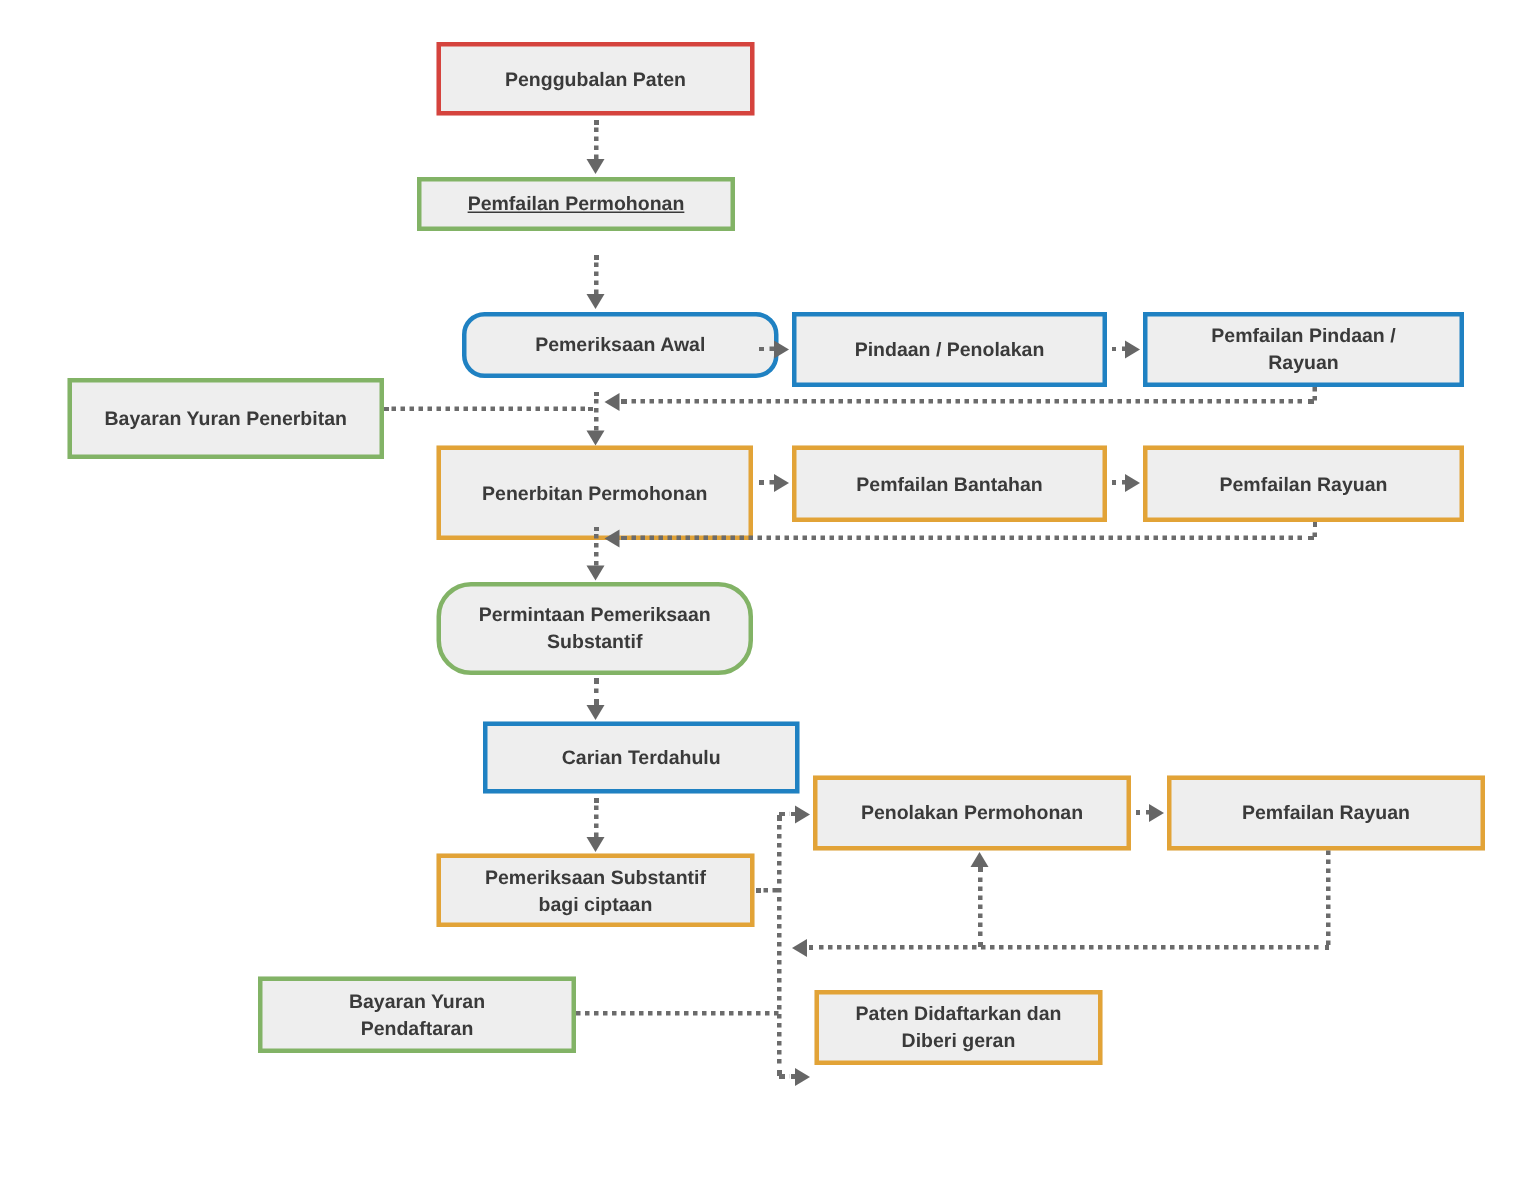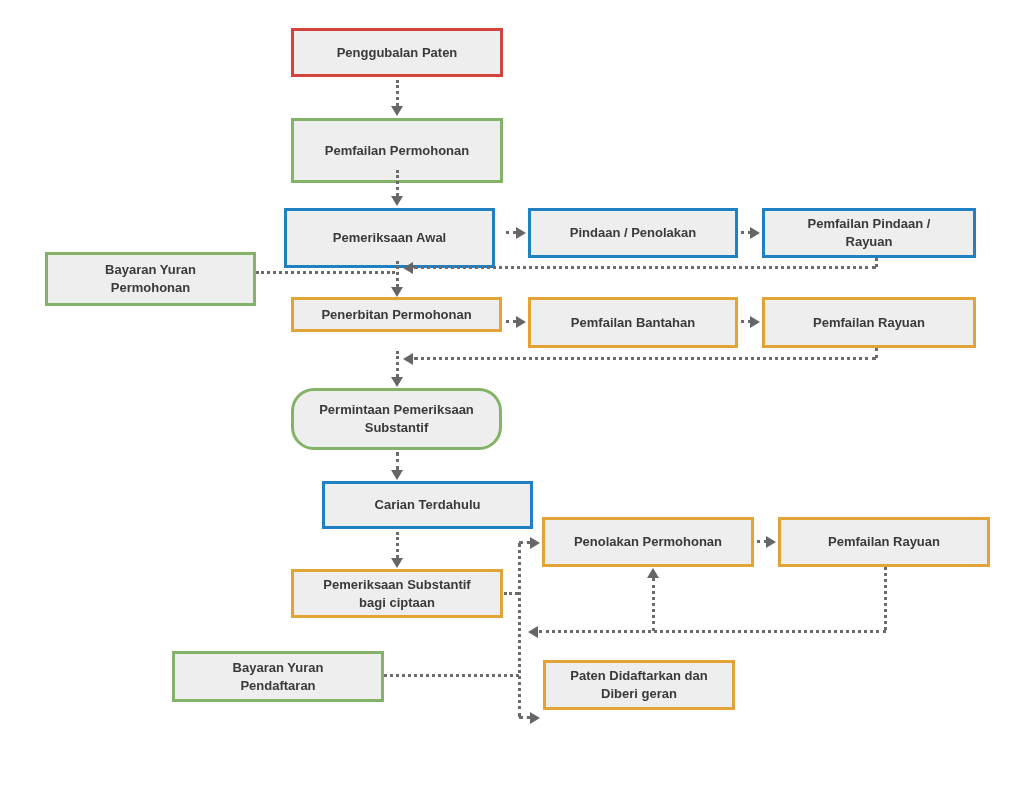--- a/index.html
+++ b/index.html
@@ -33,31 +33,31 @@
   .arr.right{border-top:6px solid transparent;border-bottom:6px solid transparent;border-left:10px solid #666;}
   .arr.left{border-top:6px solid transparent;border-bottom:6px solid transparent;border-right:10px solid #666;}
 </style>
 </head>
 <body>
 
 <div id="canvas">
 
   <div class="node" style="left: 291px; top: 28px; width: 212px; height: 49px; border-color: rgb(213, 67, 61);">Penggubalan Paten</div>
 
-  <div class="node" style="left: 291px; top: 118px; width: 212px; height: 65px; border-color: rgb(130, 179, 102);">Pemfailan Permohonan</div>
+  <div class="node" style="left: 278px; top: 118px; width: 212px; height: 36px; border-color: rgb(130, 179, 102); text-decoration: underline;">Pemfailan Permohonan</div>
 
-  <div class="node" style="left: 284px; top: 208px; width: 211px; height: 60px; border-color: rgb(31, 129, 194);">Pemeriksaan Awal</div>
+  <div class="node" style="left: 308px; top: 208px; width: 211px; height: 44px; border-color: rgb(31, 129, 194); border-radius: 15px;">Pemeriksaan Awal</div>
 
   <div class="node" style="left: 528px; top: 208px; width: 210px; height: 50px; border-color: rgb(31, 129, 194);">Pindaan / Penolakan</div>
 
   <div class="node" style="left: 762px; top: 208px; width: 214px; height: 50px; border-color: rgb(31, 129, 194);">Pemfailan Pindaan / Rayuan</div>
 
-  <div class="node" style="left: 45px; top: 252px; width: 211px; height: 54px; border-color: rgb(130, 179, 102);">Bayaran Yuran Permohonan</div>
+  <div class="node" style="left: 45px; top: 252px; width: 211px; height: 54px; border-color: rgb(130, 179, 102);">Bayaran Yuran Penerbitan</div>
 
-  <div class="node" style="left: 291px; top: 297px; width: 211px; height: 35px; border-color: rgb(226, 163, 55);">Penerbitan Permohonan</div>
+  <div class="node" style="left: 291px; top: 297px; width: 211px; height: 63px; border-color: rgb(226, 163, 55);">Penerbitan Permohonan</div>
 
   <div class="node" style="left: 528px; top: 297px; width: 210px; height: 51px; border-color: rgb(226, 163, 55);">Pemfailan Bantahan</div>
 
   <div class="node" style="left: 762px; top: 297px; width: 214px; height: 51px; border-color: rgb(226, 163, 55);">Pemfailan Rayuan</div>
 
   <div class="node" style="left: 291px; top: 388px; width: 211px; height: 62px; border-color: rgb(130, 179, 102); border-radius: 23px;">Permintaan Pemeriksaan Substantif</div>
 
   <div class="node" style="left: 291px; top: 481px; width: 211px; height: 48px; border-color: rgb(31, 129, 194); margin-left: 31px;">Carian Terdahulu</div>
 
   <div class="node" style="left: 291px; top: 569px; width: 212px; height: 49px; padding: 2px 20px; border-color: rgb(226, 163, 55);">Pemeriksaan Substantif bagi ciptaan</div>

